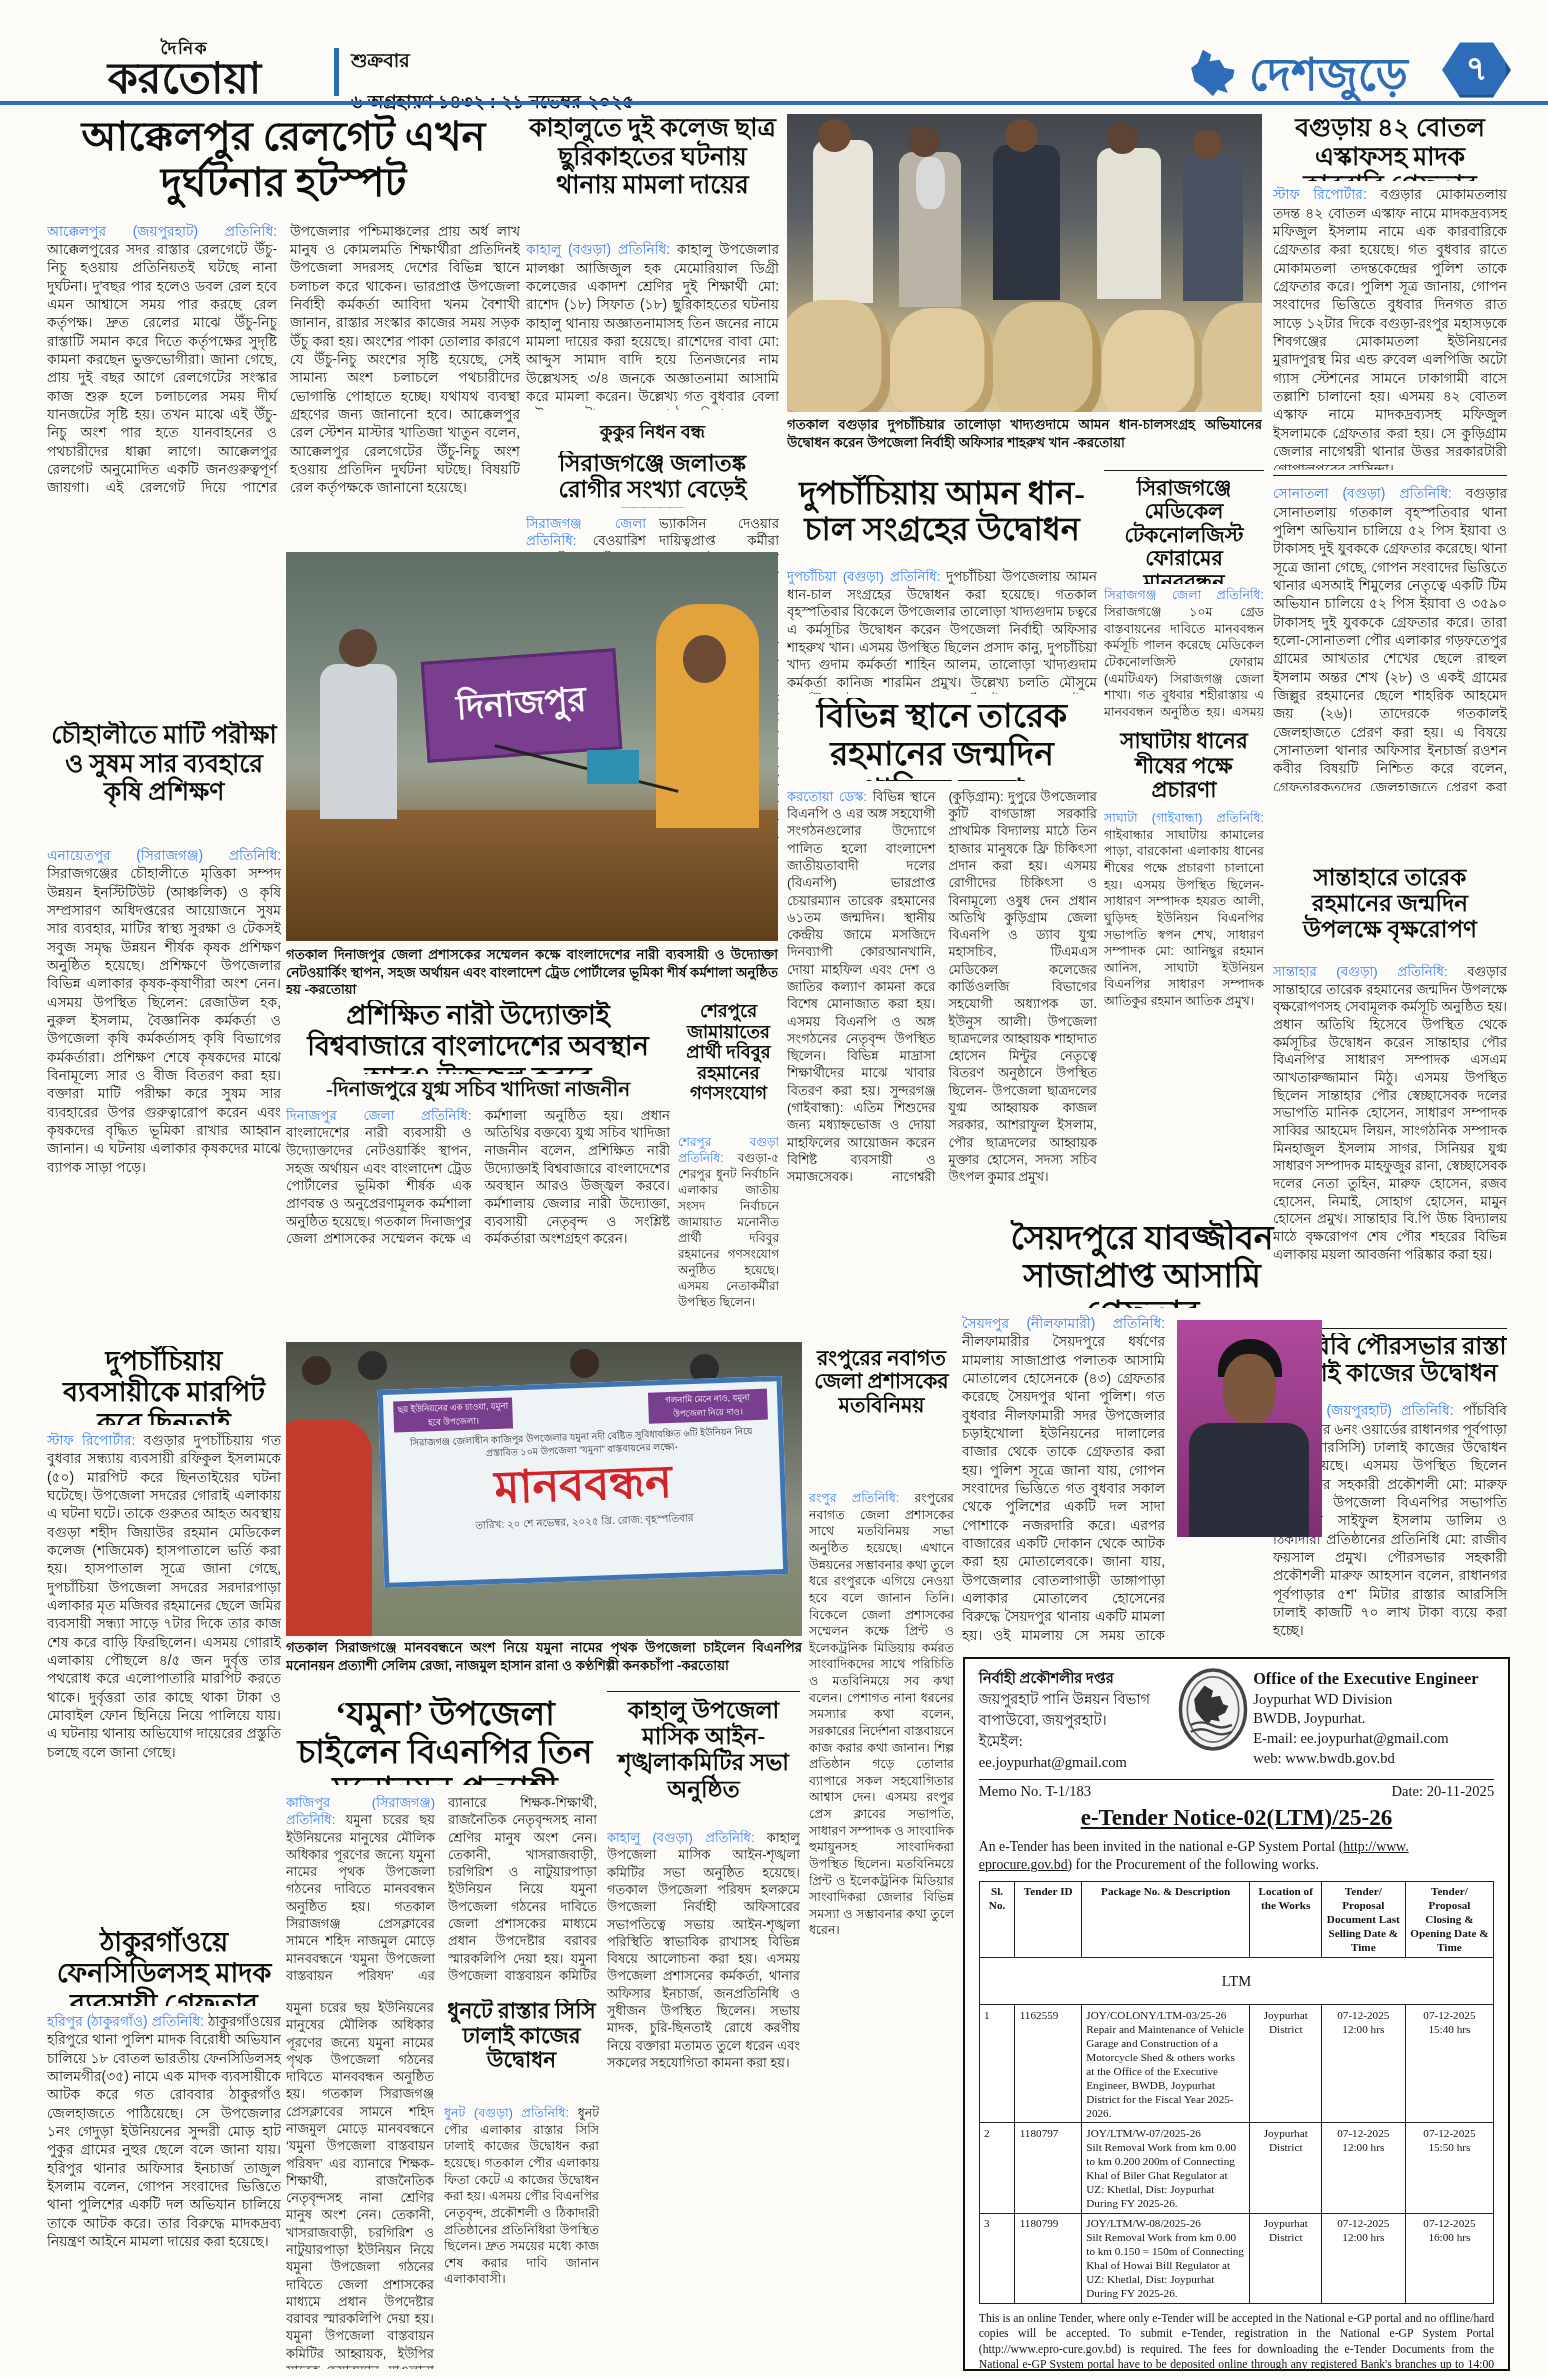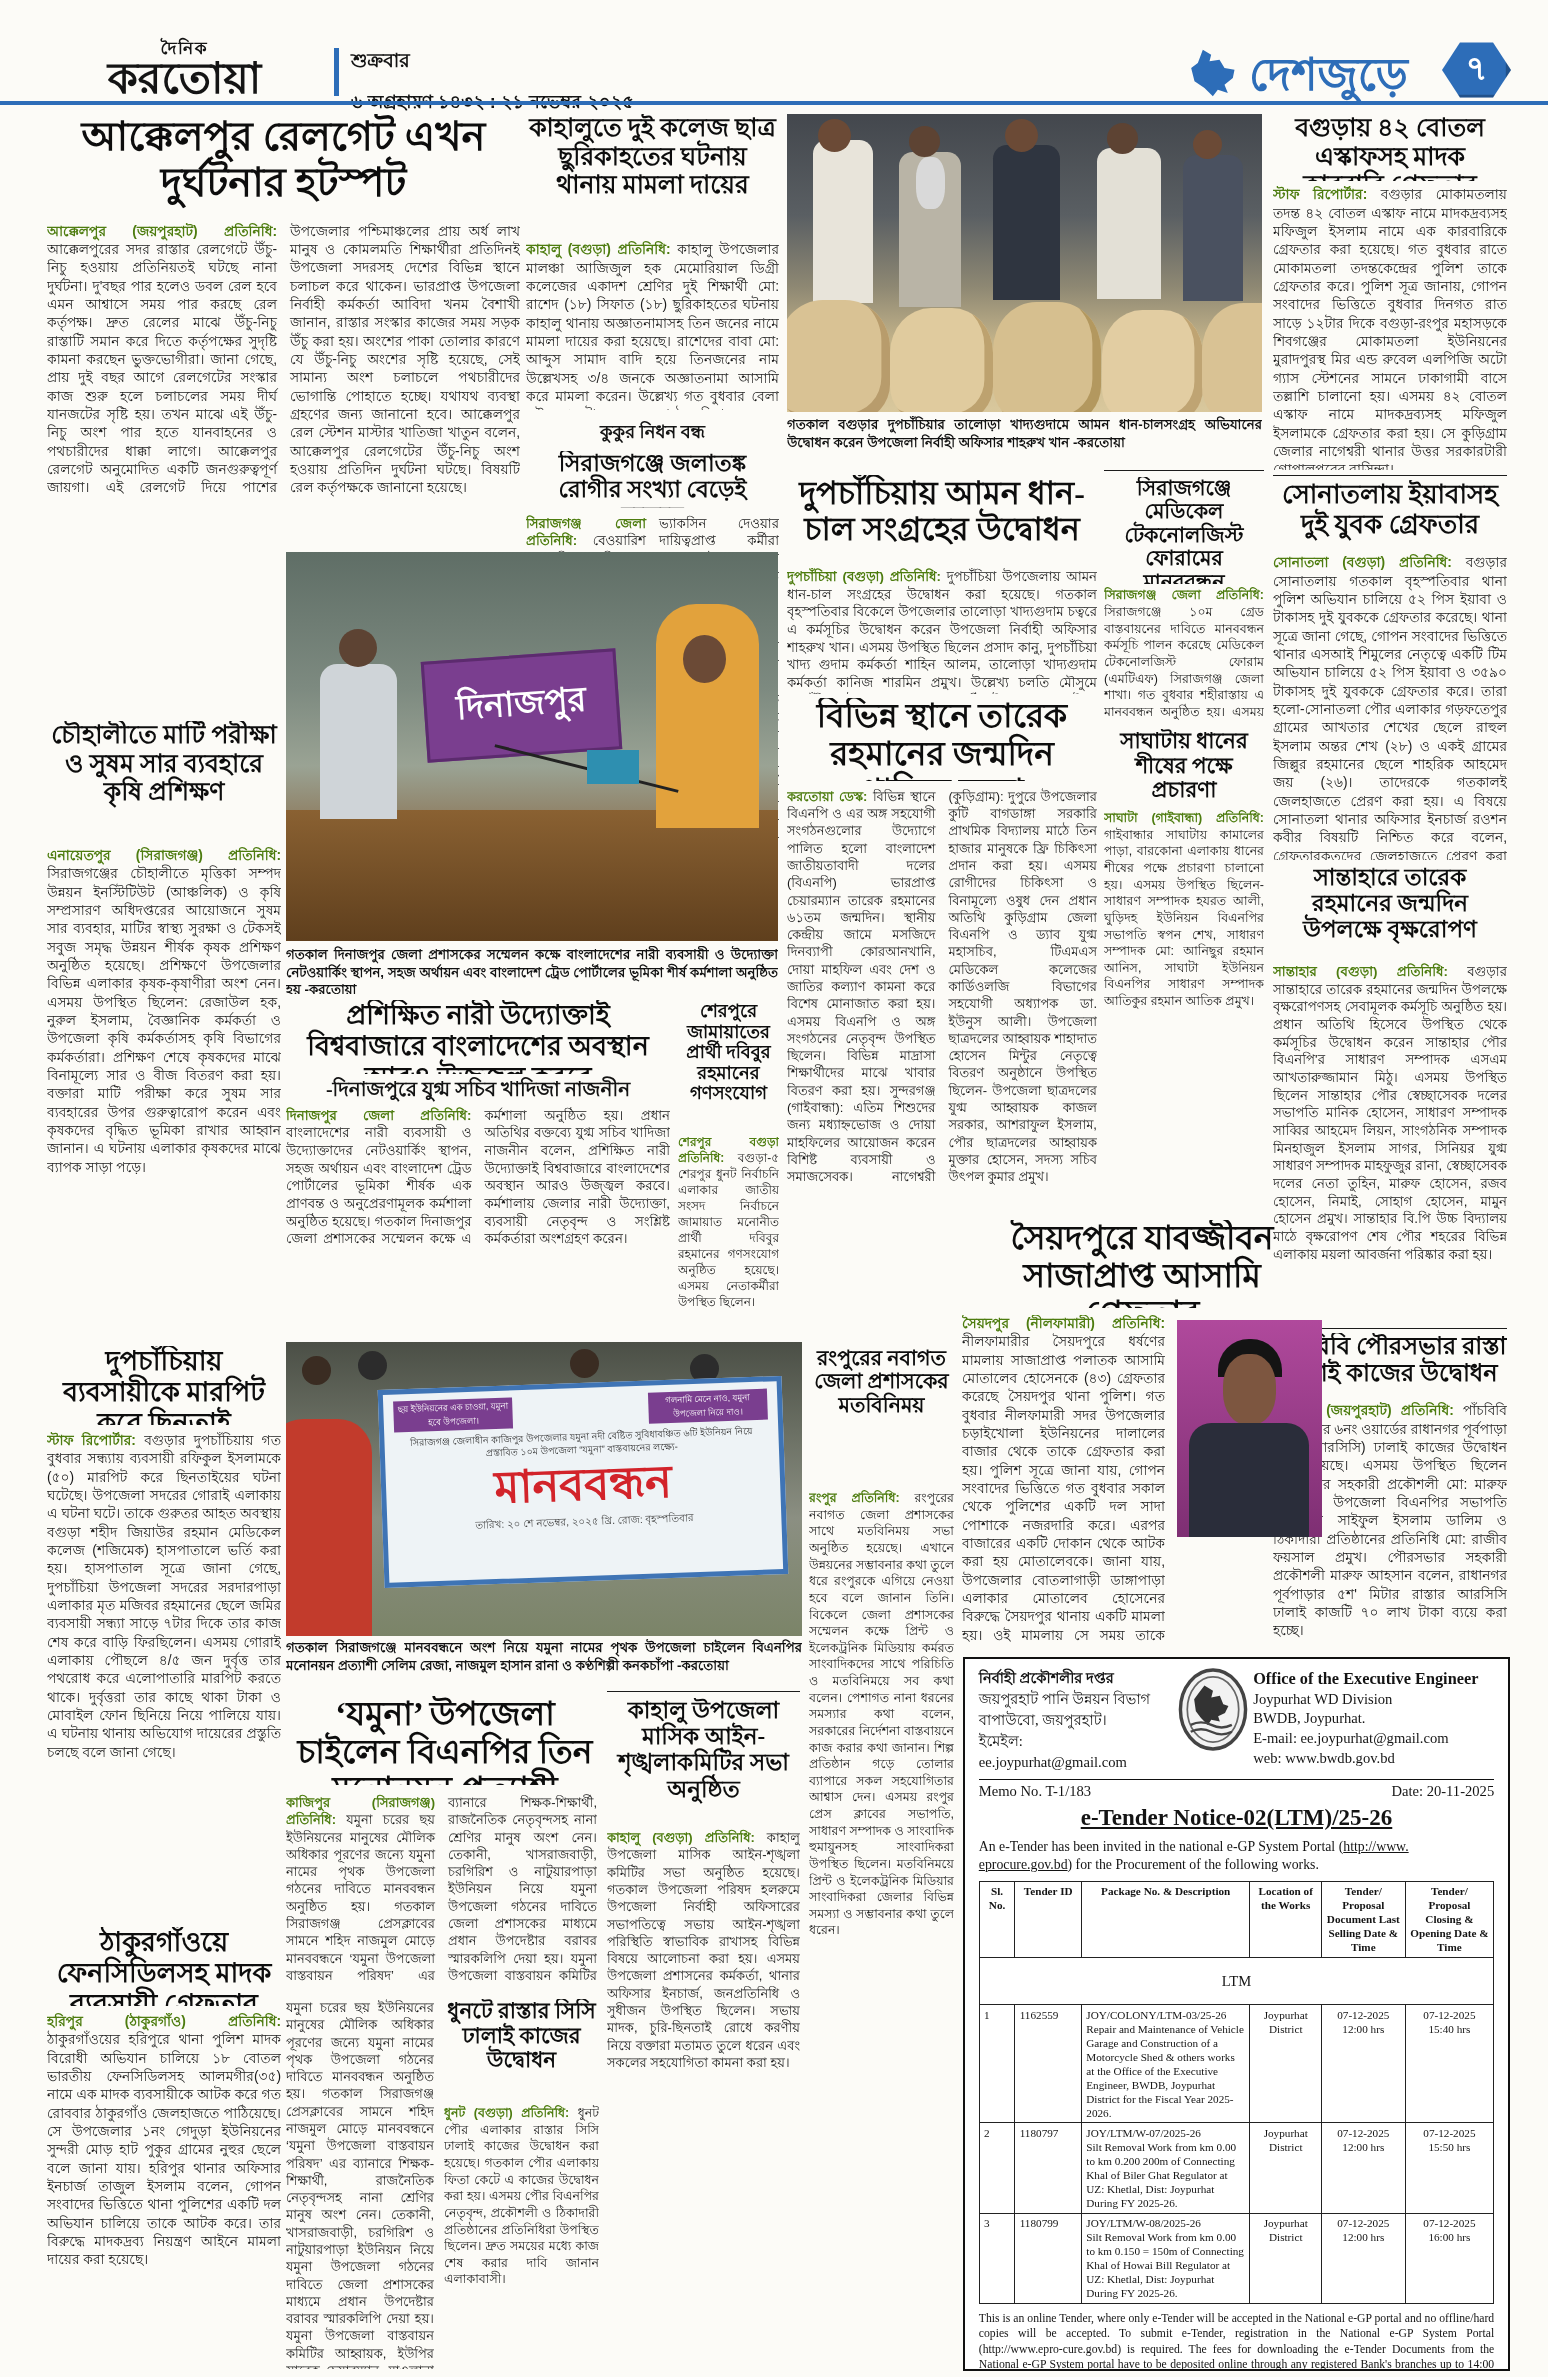--- a/index.html
+++ b/index.html
@@ -1,20 +1,20 @@
 <!DOCTYPE html>
 <html style="font-size:13.8px"><head>
 <meta charset="utf-8">
 <style>
   html,body{margin:0;padding:0}
   body{width:1548px;height:2377px;background:#fcfbf7;color:#141414;position:relative;overflow:hidden;font-family:"Liberation Sans",sans-serif}
   .abs{position:absolute}
   .hl{font-family:"Liberation Serif",serif;font-weight:700;text-align:center;margin:0;line-height:1.14;color:#0d0d0d;overflow:hidden}
   .bd{font-size:13.8px;line-height:1.33;text-align:justify;overflow:hidden;color:#1b1b1b}
-  .bd b{font-weight:700;color:#4d7c0f}
+  .bd b{font-weight:400;color:#3b82f6}
   .cols2{column-count:2;column-gap:13px}
   .cap{font-size:13.3px;font-weight:600;line-height:1.32;text-align:justify;overflow:hidden;color:#111}
   .kicker{font-weight:700;text-align:center;font-family:"Liberation Serif",serif}
   .sub{font-weight:700;text-align:center;font-family:"Liberation Serif",serif;overflow:hidden}
   .rule{border-top:1.7px solid #1c1c1c;height:0}
   .blue{color:#2d6db8}
   .ph{position:absolute;overflow:hidden;background:#8a8d8b}
   .hex{clip-path:polygon(26% 4%,74% 4%,100% 50%,74% 96%,26% 96%,0 50%);background:#2d6db8;display:flex;align-items:center;justify-content:center}
   
   .tbox{border:2.6px solid #111;background:#fff;box-sizing:border-box;padding:8.6px 13.8px;font-family:"Liberation Serif",serif;overflow:hidden}
@@ -161,21 +161,20 @@
 <div class="abs" style="left:1273px;top:114px;width:234px;height:358px">
   <h2 class="hl" style="font-size:25px;height:67px">বগুড়ায় ৪২ বোতল এস্কাফসহ মাদক কারবারি গ্রেফতার</h2>
   <div class="bd" style="height:284px;margin-top:5.2px">
     <b>স্টাফ রিপোর্টার:</b>
     <span>বগুড়ার মোকামতলায় তদন্ত ৪২ বোতল এস্কাফ নামে মাদকদ্রব্যসহ মফিজুল ইসলাম নামে এক কারবারিকে গ্রেফতার করা হয়েছে। গত বুধবার রাতে মোকামতলা তদন্তকেন্দ্রের পুলিশ তাকে গ্রেফতার করে। পুলিশ সূত্র জানায়, গোপন সংবাদের ভিত্তিতে বুধবার দিনগত রাত সাড়ে ১২টার দিকে বগুড়া-রংপুর মহাসড়কে শিবগঞ্জের মোকামতলা ইউনিয়নের মুরাদপুরস্থ মির এন্ড রুবেল এলপিজি অটো গ্যাস স্টেশনের সামনে ঢাকাগামী বাসে তল্লাশি চালানো হয়। এসময় ৪২ বোতল এস্কাফ নামে মাদকদ্রব্যসহ মফিজুল ইসলামকে গ্রেফতার করা হয়। সে কুড়িগ্রাম জেলার নাগেশ্বরী থানার উত্তর সরকারটারী গোপালপুরের বাসিন্দা।</span>
   </div>
 </div>
 
 <div class="abs rule" style="left:1273px;top:475px;width:234px"></div>
 <div class="abs" style="left:1273px;top:480px;width:234px;height:382px">
-  <h2 class="hl" style="font-size:26px;height:69px">সোনাতলায় ইয়াবাসহ দুই যুবক গ্রেফতার</h2>
   <div class="bd" style="height:306px;margin-top:5.2px">
     <b>সোনাতলা (বগুড়া) প্রতিনিধি:</b>
     <span>বগুড়ার সোনাতলায় গতকাল বৃহস্পতিবার থানা পুলিশ অভিযান চালিয়ে ৫২ পিস ইয়াবা ও টাকাসহ দুই যুবককে গ্রেফতার করেছে। থানা সূত্রে জানা গেছে, গোপন সংবাদের ভিত্তিতে থানার এসআই শিমুলের নেতৃত্বে একটি টিম অভিযান চালিয়ে ৫২ পিস ইয়াবা ও ৩৫৯০ টাকাসহ দুই যুবককে গ্রেফতার করে। তারা হলো-সোনাতলা পৌর এলাকার গড়ফতেপুর গ্রামের আখতার শেখের ছেলে রাহুল ইসলাম অন্তর শেখ (২৮) ও একই গ্রামের জিল্লুর রহমানের ছেলে শাহরিক আহমেদ জয় (২৬)। তাদেরকে গতকালই জেলহাজতে প্রেরণ করা হয়। এ বিষয়ে সোনাতলা থানার অফিসার ইনচার্জ রওশন কবীর বিষয়টি নিশ্চিত করে বলেন, গ্রেফতারকৃতদের জেলহাজতে প্রেরণ করা হয়েছে।</span>
   </div>
 </div>
 
 <div class="abs" style="left:1273px;top:865px;width:234px;height:461px">
   <h2 class="hl" style="font-size:23px;height:89px">সান্তাহারে তারেক রহমানের জন্মদিন উপলক্ষে বৃক্ষরোপণ</h2>
   <div class="bd" style="height:361px;margin-top:9px;font-size:13.3px">
     <b>সান্তাহার (বগুড়া) প্রতিনিধি:</b>

